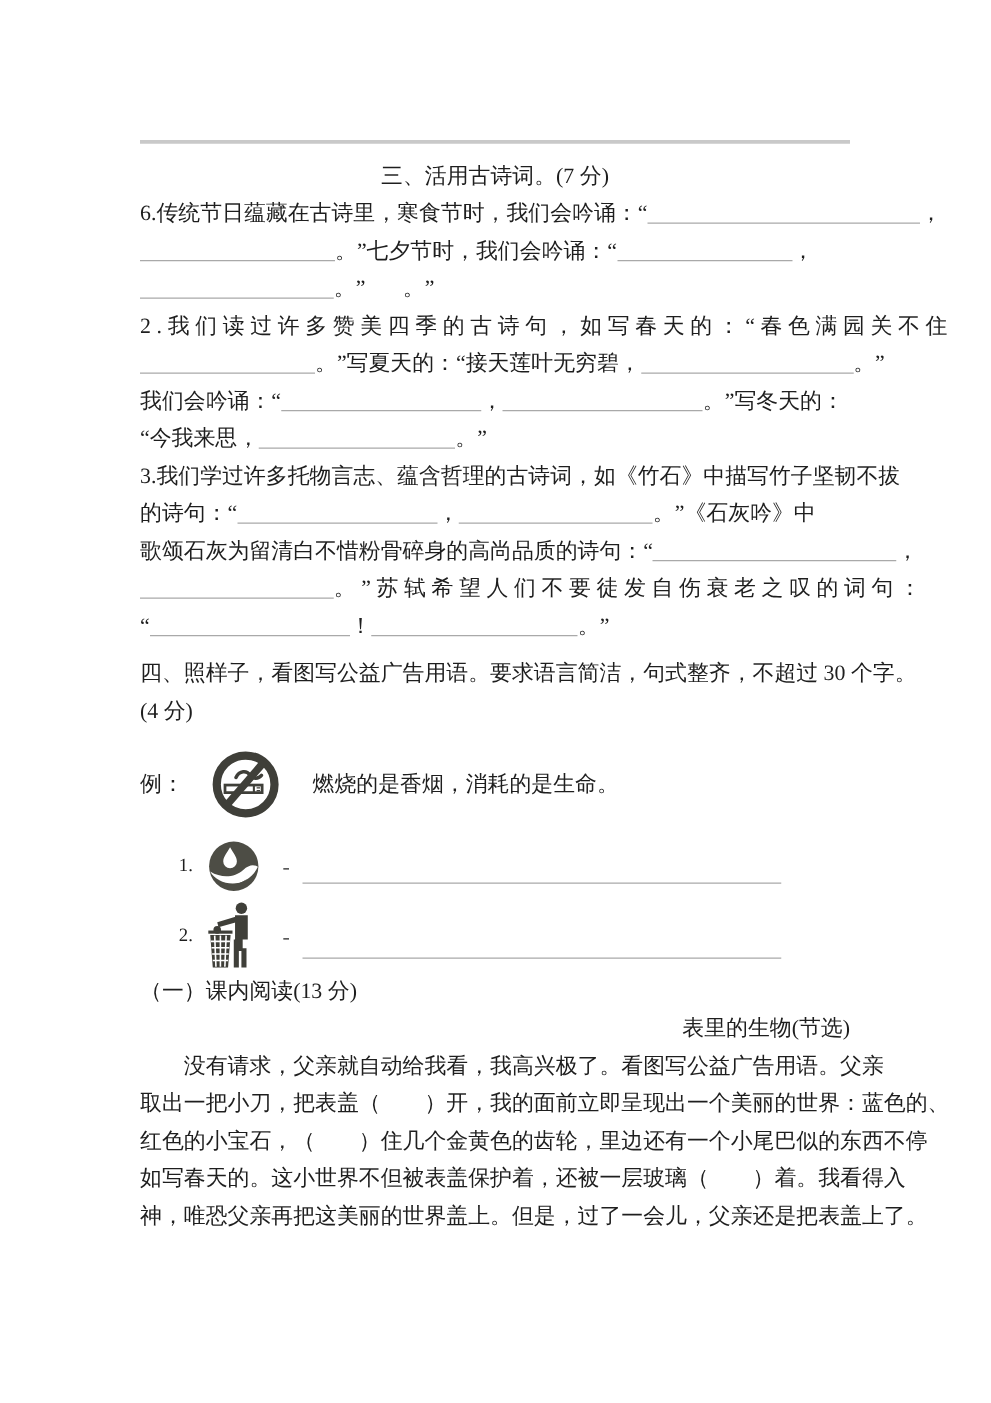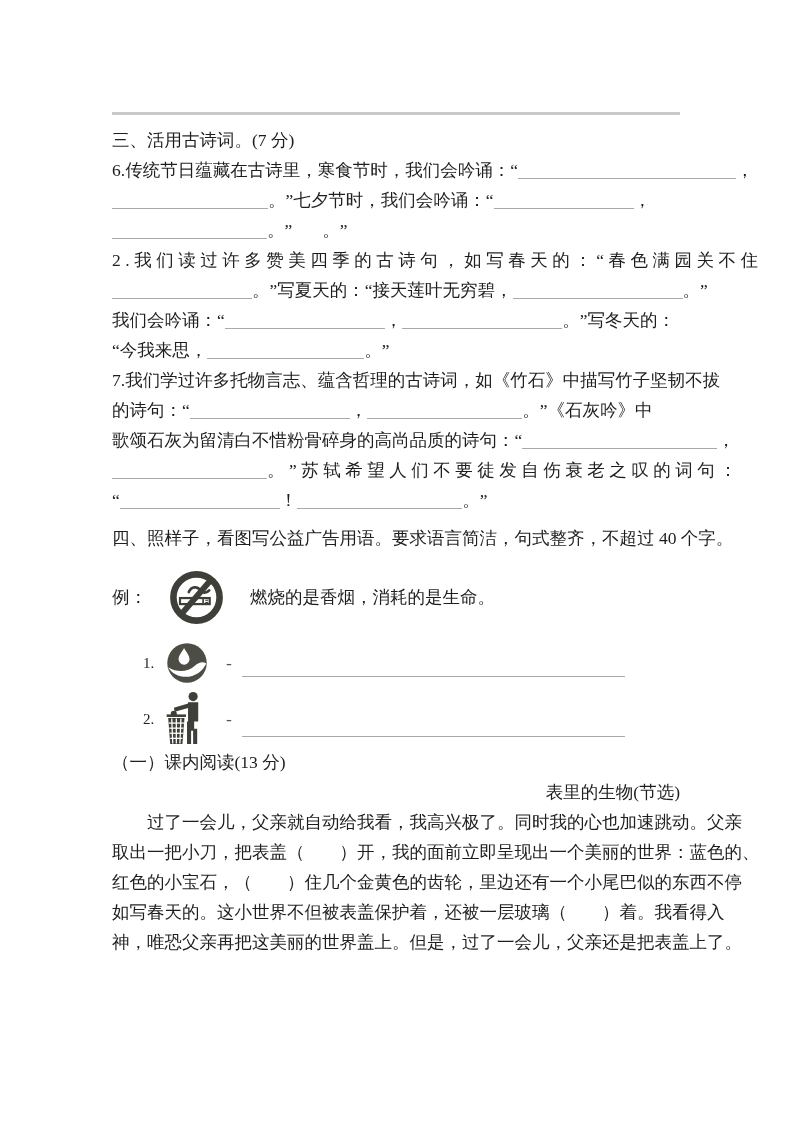--- a/index.html
+++ b/index.html
@@ -17,21 +17,21 @@
   .tline{height:30px;line-height:30px;white-space:nowrap;}
   .tline.stretch{letter-spacing:4.5px;}
   .tline.indent{text-indent:35px;}
   .blank{
     display:inline-block;
     border-bottom:1.5px solid #a9a9a9;
     height:16px;
     vertical-align:-3px;
   }
   .gap{display:inline-block;}
-  .h3{margin-top:10px;}
+  .h3{margin-top:10px;text-align:center;}
   .sec4-head{margin-top:8px;}
   .example-row{display:flex;align-items:center;height:56px;margin-top:16px;}
   .icon-smoke{width:55px;height:55px;margin-left:22px;flex:0 0 auto;}
   .ex-caption{margin-left:26px;}
   .item-row{display:flex;align-items:center;}
   .item-row1{margin-top:14px;height:48px;}
   .item-row2{margin-top:4px;height:56px;}
   .item-num{margin-left:31px;width:20px;font-size:15px;}
   .icon-water{width:42px;height:42px;margin-left:3px;flex:0 0 auto;}
   .icon-trash{width:44px;height:56px;margin-left:1px;flex:0 0 auto;}
@@ -50,29 +50,30 @@
 
     <div class="tline h3">三、活用古诗词。(7 分)</div>
     <div>
         <div class="tline"><span>6.传统节日蕴藏在古诗里，寒食节时，我们会吟诵：“</span><span class="blank" style="width: 218px;"></span><span>，</span></div>
         <div class="tline"><span class="blank" style="width: 156px;"></span><span>。”七夕节时，我们会吟诵：“</span><span class="blank" style="width: 140px;"></span><span>，</span></div>
         <div class="tline"><span class="blank" style="width: 155px;"></span><span>。”</span><span class="gap" style="width: 30px;"></span><span>。”</span></div>
         <div class="tline stretch"><span>2.我们读过许多赞美四季的古诗句，如写春天的：“春色满园关不住</span></div>
         <div class="tline"><span class="blank" style="width: 140px;"></span><span>。”写夏天的：“接天莲叶无穷碧，</span><span class="blank" style="width: 170px;"></span><span>。”</span></div>
         <div class="tline"><span>我们会吟诵：“</span><span class="blank" style="width: 160px;"></span><span>，</span><span class="blank" style="width: 160px;"></span><span>。”写冬天的：</span></div>
         <div class="tline"><span>“今我来思，</span><span class="blank" style="width: 157px;"></span><span>。”</span></div>
-        <div class="tline"><span>7.我们学过许多托物言志、蕴含哲理的古诗词，如《竹石》中描写竹子坚韧不拔</span></div>
+        <div class="tline"><span>3.我们学过许多托物言志、蕴含哲理的古诗词，如《竹石》中描写竹子坚韧不拔</span></div>
         <div class="tline"><span>的诗句：“</span><span class="blank" style="width: 160px;"></span><span>，</span><span class="blank" style="width: 155px;"></span><span>。”《石灰吟》中</span></div>
         <div class="tline"><span>歌颂石灰为留清白不惜粉骨碎身的高尚品质的诗句：“</span><span class="blank" style="width: 195px;"></span><span>，</span></div>
         <div class="tline stretch"><span class="blank" style="width: 155px;"></span><span>。”苏轼希望人们不要徒发自伤衰老之叹的词句：</span></div>
         <div class="tline"><span>“</span><span class="blank" style="width: 160px;"></span><span>！</span><span class="blank" style="width: 165px;"></span><span>。”</span></div>
       </div>
 
     <div class="sec4-head">
-      <div class="tline">四、照样子，看图写公益广告用语。要求语言简洁，句式整齐，不超过 40 个字。</div>
+      <div class="tline">四、照样子，看图写公益广告用语。要求语言简洁，句式整齐，不超过 30 个字。</div>
+      <div class="tline">(4 分)</div>
     </div>
 
     <div class="example-row">
       <span class="ex-label">例：</span>
       <svg class="icon-smoke" viewBox="0 0 100 100" aria-hidden="true">
         <path d="M36 40 c5 -11 16 -10 20 -4 c4 6 12 7 17 1" fill="none" stroke="#3f3f39" stroke-width="5" stroke-linecap="round"></path>
         <rect x="20" y="51" width="54" height="11" fill="#ffffff" stroke="#3f3f39" stroke-width="4"></rect>
         <line x1="62" y1="51" x2="62" y2="62" stroke="#3f3f39" stroke-width="3"></line>
         <line x1="66" y1="55" x2="71" y2="55" stroke="#3f3f39" stroke-width="2"></line>
         <line x1="66" y1="59" x2="71" y2="59" stroke="#3f3f39" stroke-width="2"></line>
@@ -113,21 +114,21 @@
           <line x1="11" y1="93" x2="35" y2="93"></line>
         </g>
       </svg>
       <span class="item-dash">-</span>
       <span class="blank long-blank"></span>
     </div>
 
     <div class="tline">（一）课内阅读(13 分)</div>
     <div class="tline passage-title">表里的生物(节选)</div>
     <div>
-        <div class="tline indent"><span>过了一会儿，父亲就自动给我看，我高兴极了。同时我的心也加速跳动。父亲</span></div>
+        <div class="tline indent"><span>没有请求，父亲就自动给我看，我高兴极了。看图写公益广告用语。父亲</span></div>
         <div class="tline"><span>取出一把小刀，把表盖（　　）开，我的面前立即呈现出一个美丽的世界：蓝色的、</span></div>
         <div class="tline"><span>红色的小宝石，（　　）住几个金黄色的齿轮，里边还有一个小尾巴似的东西不停</span></div>
         <div class="tline"><span>如写春天的。这小世界不但被表盖保护着，还被一层玻璃（　　）着。我看得入</span></div>
         <div class="tline"><span>神，唯恐父亲再把这美丽的世界盖上。但是，过了一会儿，父亲还是把表盖上了。</span></div>
       </div>
 
   </div>
 </div>
 
 </body></html>

